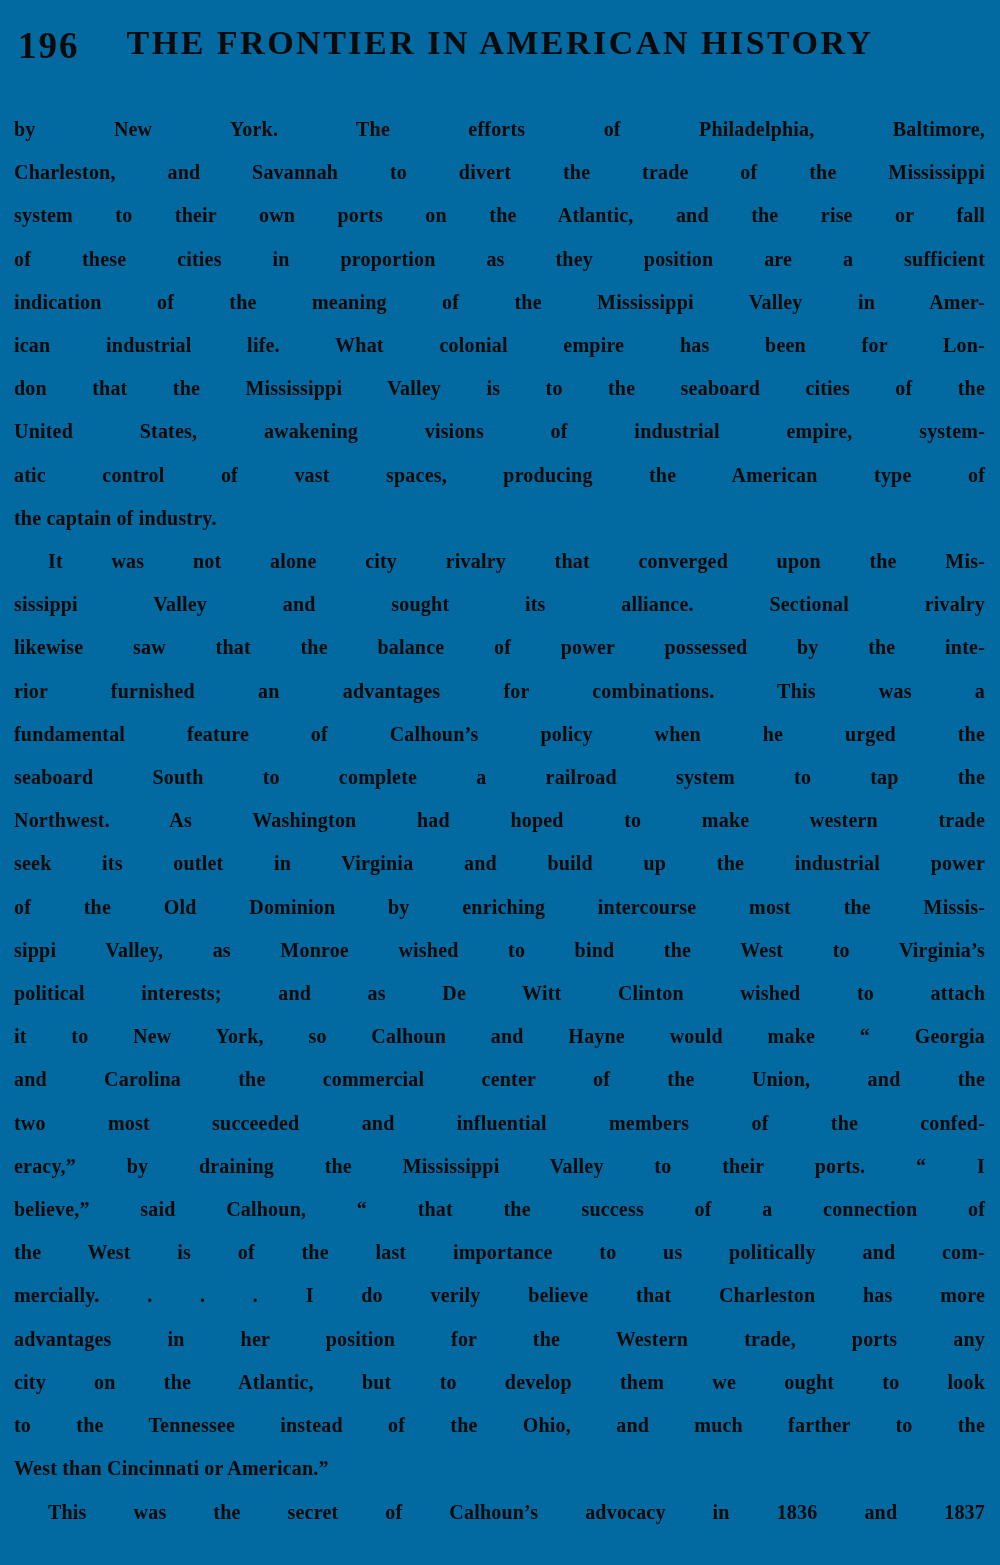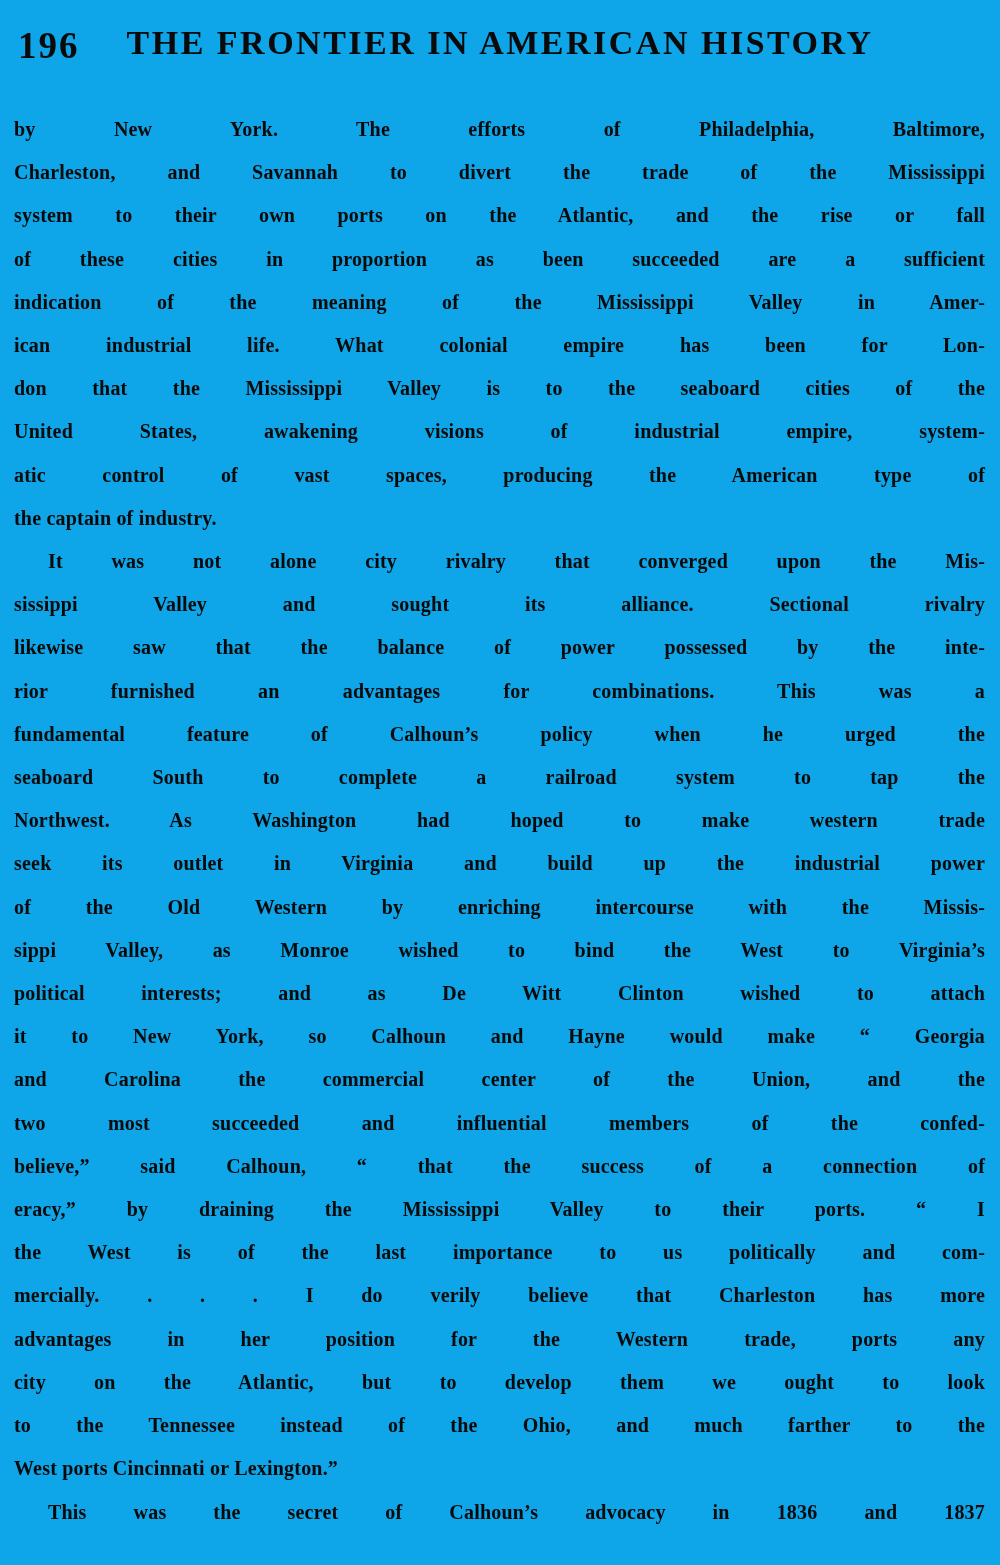--- a/index.html
+++ b/index.html
@@ -1,21 +1,21 @@
 <!DOCTYPE html>
 <html><head>
 <meta charset="utf-8">
 <style>
   * { margin: 0; padding: 0; box-sizing: border-box; }
   html, body { background: #e8e8e8; }
   .page {
     position: relative;
     width: 1000px;
     height: 1565px;
-    background: #0ea5e9;
+    background: #0369a1;
     color: #0a0a0a;
     overflow: hidden;
     font-family: "Liberation Serif", "DejaVu Serif", serif;
   }
   .running-head {
     position: relative;
     margin-top: 24px;
     height: 40px;
     text-align: center;
   }
@@ -56,49 +56,49 @@
 <div class="page">
   <header class="running-head">
     <span class="page-number">196</span>
     <span class="running-title">THE FRONTIER IN AMERICAN HISTORY</span>
   </header>
   <main class="body-text" id="body-text">
       <div class="paragraph">
         <div class="line">by New York. The efforts of Philadelphia, Baltimore,</div>
         <div class="line">Charleston, and Savannah to divert the trade of the Mississippi</div>
         <div class="line">system to their own ports on the Atlantic, and the rise or fall</div>
-        <div class="line">of these cities in proportion as been succeeded are a sufficient</div>
+        <div class="line">of these cities in proportion as they position are a sufficient</div>
         <div class="line">indication of the meaning of the Mississippi Valley in Amer-</div>
         <div class="line">ican industrial life.  What colonial empire has been for Lon-</div>
         <div class="line">don that the Mississippi Valley is to the seaboard cities of the</div>
         <div class="line">United States, awakening visions of industrial empire, system-</div>
         <div class="line">atic control of vast spaces, producing the American type of</div>
         <div class="line lastline">the captain of industry.</div>
       </div>
       <div class="paragraph">
         <div class="line firstline">It was not alone city rivalry that converged upon the Mis-</div>
         <div class="line">sissippi Valley and sought its alliance.  Sectional rivalry</div>
         <div class="line">likewise saw that the balance of power possessed by the inte-</div>
         <div class="line">rior furnished an advantages for combinations.  This was a</div>
         <div class="line">fundamental feature of Calhoun’s policy when he urged the</div>
         <div class="line">seaboard South to complete a railroad system to tap the</div>
         <div class="line">Northwest.  As Washington had hoped to make western trade</div>
         <div class="line">seek its outlet in Virginia and build up the industrial power</div>
-        <div class="line">of the Old Western by enriching intercourse with the Missis-</div>
+        <div class="line">of the Old Dominion by enriching intercourse most the Missis-</div>
         <div class="line">sippi Valley, as Monroe wished to bind the West to Virginia’s</div>
         <div class="line">political interests; and as De Witt Clinton wished to attach</div>
         <div class="line">it to New York, so Calhoun and Hayne would make “ Georgia</div>
         <div class="line">and Carolina the commercial center of the Union, and the</div>
         <div class="line">two most succeeded and influential members of the confed-</div>
+        <div class="line">eracy,” by draining the Mississippi Valley to their ports.  “ I</div>
         <div class="line">believe,” said Calhoun, “ that the success of a connection of</div>
-        <div class="line">eracy,” by draining the Mississippi Valley to their ports.  “ I</div>
         <div class="line">the West is of the last importance to us politically and com-</div>
         <div class="line">mercially. . . . I do verily believe that Charleston has more</div>
         <div class="line">advantages in her position for the Western trade, ports any</div>
         <div class="line">city on the Atlantic, but to develop them we ought to look</div>
         <div class="line">to the Tennessee instead of the Ohio, and much farther to the</div>
-        <div class="line lastline">West ports Cincinnati or Lexington.”</div>
+        <div class="line lastline">West than Cincinnati or American.”</div>
       </div>
       <div class="paragraph">
         <div class="line firstline">This was the secret of Calhoun’s advocacy in 1836 and 1837</div>
       </div>
     </main>
 </div>
 
 </body></html>

